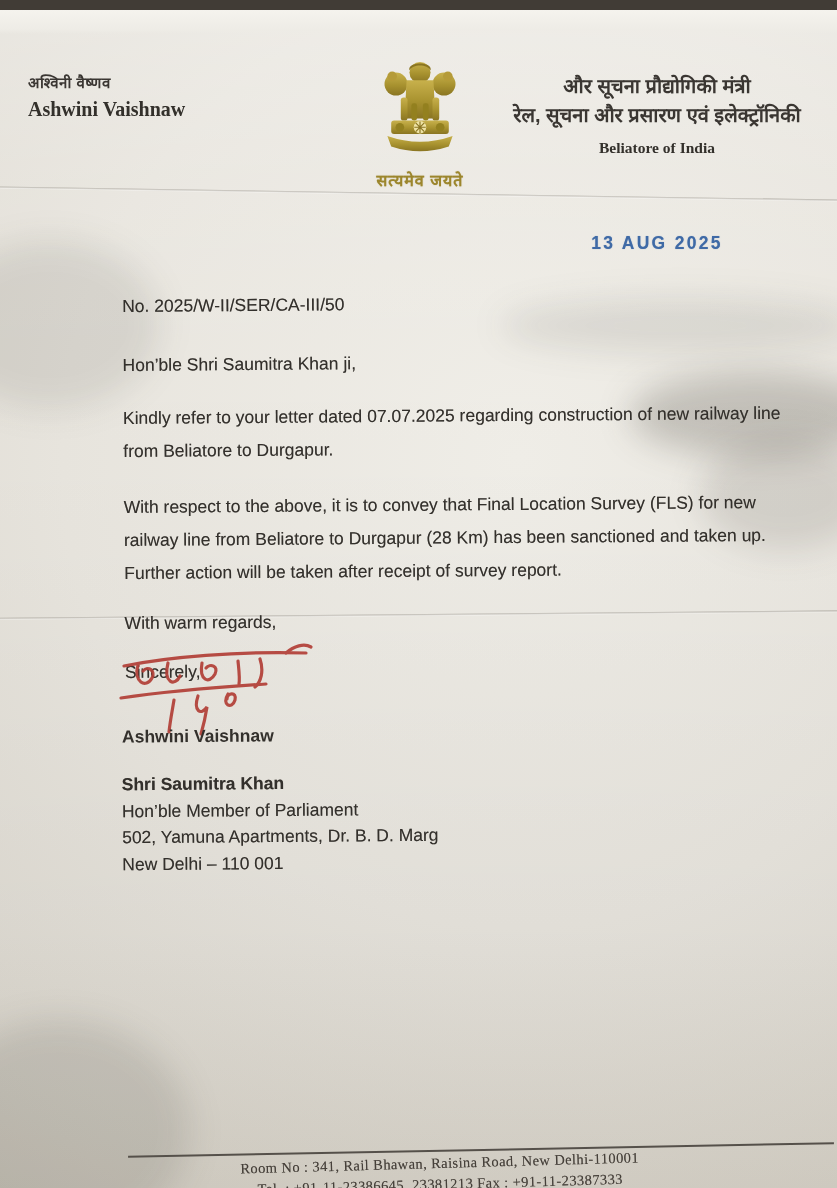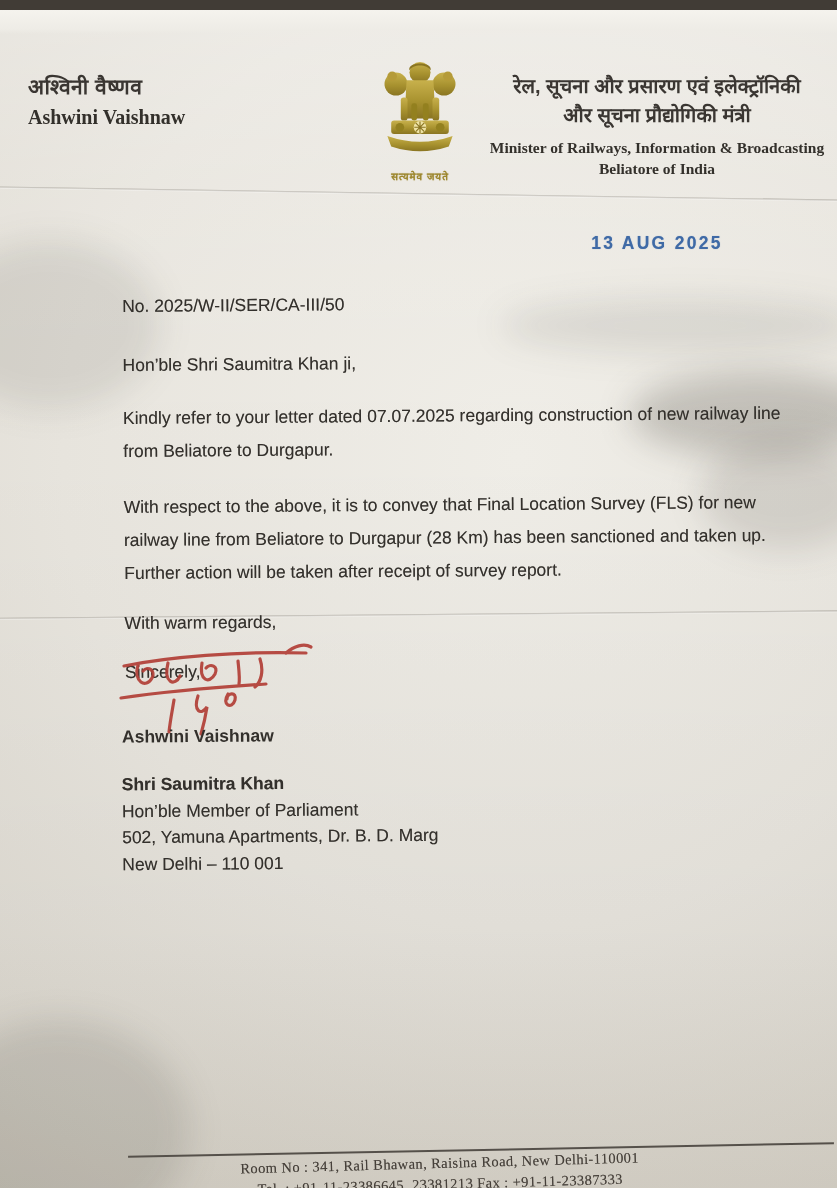--- a/index.html
+++ b/index.html
@@ -16,25 +16,25 @@
   .fold1{left:-10px;top:183px;width:860px;transform:rotate(.9deg);}
   .fold2{left:-10px;top:604px;width:860px;transform:rotate(-.5deg);}
   .blob{position:absolute;border-radius:50%;filter:blur(16px);}
   .sh-right{left:630px;top:362px;width:250px;height:85px;background:rgba(52,46,38,.22);}
   .sh-right2{left:700px;top:430px;width:170px;height:110px;background:rgba(52,46,38,.13);}
   .sh-band{left:500px;top:288px;width:360px;height:55px;background:rgba(52,46,38,.10);}
   .sh-tl{left:-60px;top:230px;width:220px;height:170px;background:rgba(52,46,38,.10);}
   .sh-bl{left:-70px;top:1010px;width:260px;height:220px;background:rgba(52,46,38,.12);}
 
   .hdr-left{position:absolute;left:28px;top:62px;color:#3a3632;}
-  .hdr-left .hindi{font-size:21px;font-weight:bold;letter-spacing:.5px;}
+  .hdr-left .hindi{font-size:15px;font-weight:bold;letter-spacing:.5px;}
   .hdr-left .eng{font-family:"Liberation Serif",serif;font-weight:bold;font-size:20px;margin-top:6px;color:#33302b;}
 
   .emblem-wrap{position:absolute;left:366px;top:45px;width:108px;text-align:center;}
-  .emblem-motto{margin-top:2px;font-size:10px;font-weight:bold;color:#9c862d;letter-spacing:1px;
+  .emblem-motto{margin-top:2px;font-size:16px;font-weight:bold;color:#9c862d;letter-spacing:1px;
                 text-shadow:0 0 1px rgba(156,134,45,.6);}
 
   .hdr-right{position:absolute;left:483px;top:62px;width:348px;text-align:center;color:#3a3632;}
   .hdr-right .hindi{font-size:20px;font-weight:bold;line-height:29px;}
   .hdr-right .eng{font-family:"Liberation Serif",serif;font-weight:bold;font-size:15.5px;
                   line-height:20.5px;margin-top:8px;color:#33302b;}
   .date-stamp{position:absolute;left:483px;top:222px;width:348px;text-align:center;
               color:#3f6aa6;font-size:19px;font-weight:bold;letter-spacing:2.5px;
               transform:scaleX(.92);text-shadow:0 0 1px rgba(63,106,166,.55);}
 
@@ -111,24 +111,23 @@
         <path d="M50,69 L50,81 M44,75 L56,75 M45.5,70.5 L54.5,79.5 M54.5,70.5 L45.5,79.5" stroke="#8a7522" stroke-width="1.2"></path>
         <circle cx="29" cy="75" r="4.5" fill="#93801f"></circle>
         <circle cx="71" cy="75" r="4.5" fill="#93801f"></circle>
 
         <path d="M16,84 Q50,96 84,84 L80,95 Q50,105 20,95 Z" fill="url(#gold)"></path>
       </svg>
       <div class="emblem-motto">सत्यमेव जयते</div>
     </div>
 
     <div class="hdr-right">
+      <div class="hindi">और सूचना प्रौद्योगिकी मंत्री</div>
       <div class="hindi">रेल, सूचना और प्रसारण एवं इलेक्ट्रॉनिकी</div>
-      <div class="hindi">और सूचना प्रौद्योगिकी मंत्री</div>
       <div class="eng">
-        <div>Minister of Railways, Information &amp; Broadcasting</div>
         <div>Beliatore of India</div>
       </div>
     </div>
 
     <div class="date-stamp">13 AUG 2025</div>
 
     <div class="content">
       <p class="refno">No. 2025/W-II/SER/CA-III/50</p>
       <p class="salut">Hon’ble Shri Saumitra Khan ji,</p>
       <p class="para">Kindly refer to your letter dated 07.07.2025 regarding construction of new railway line from Beliatore to Durgapur.</p>

